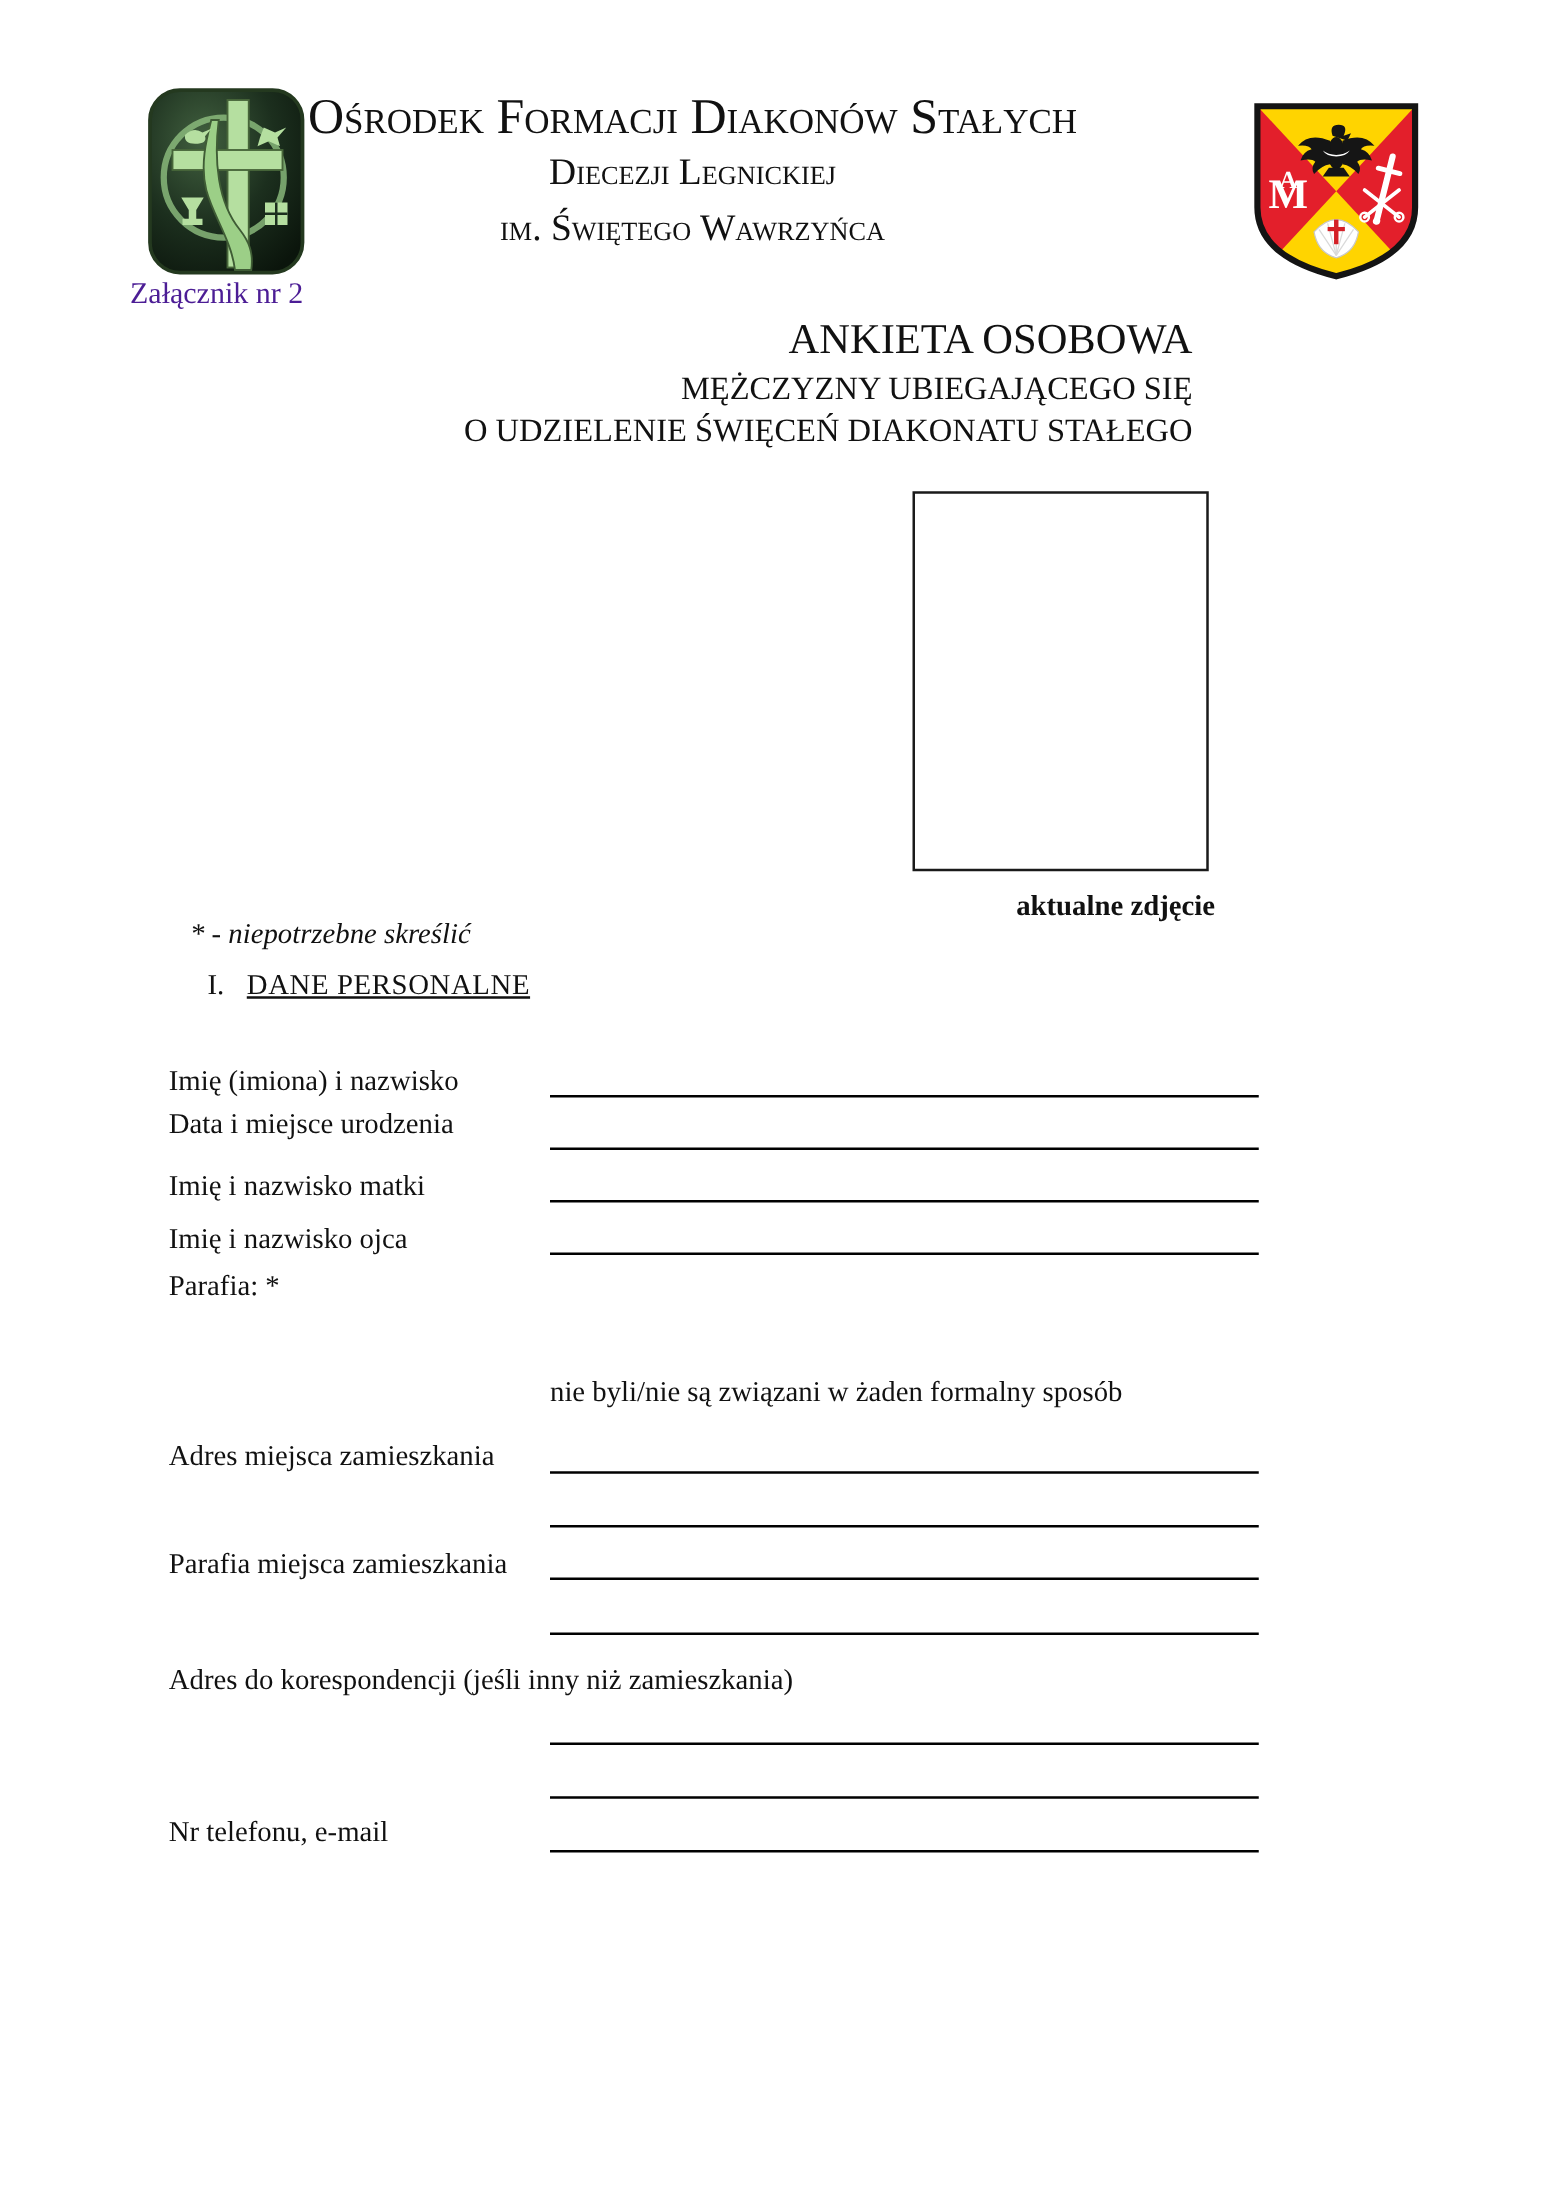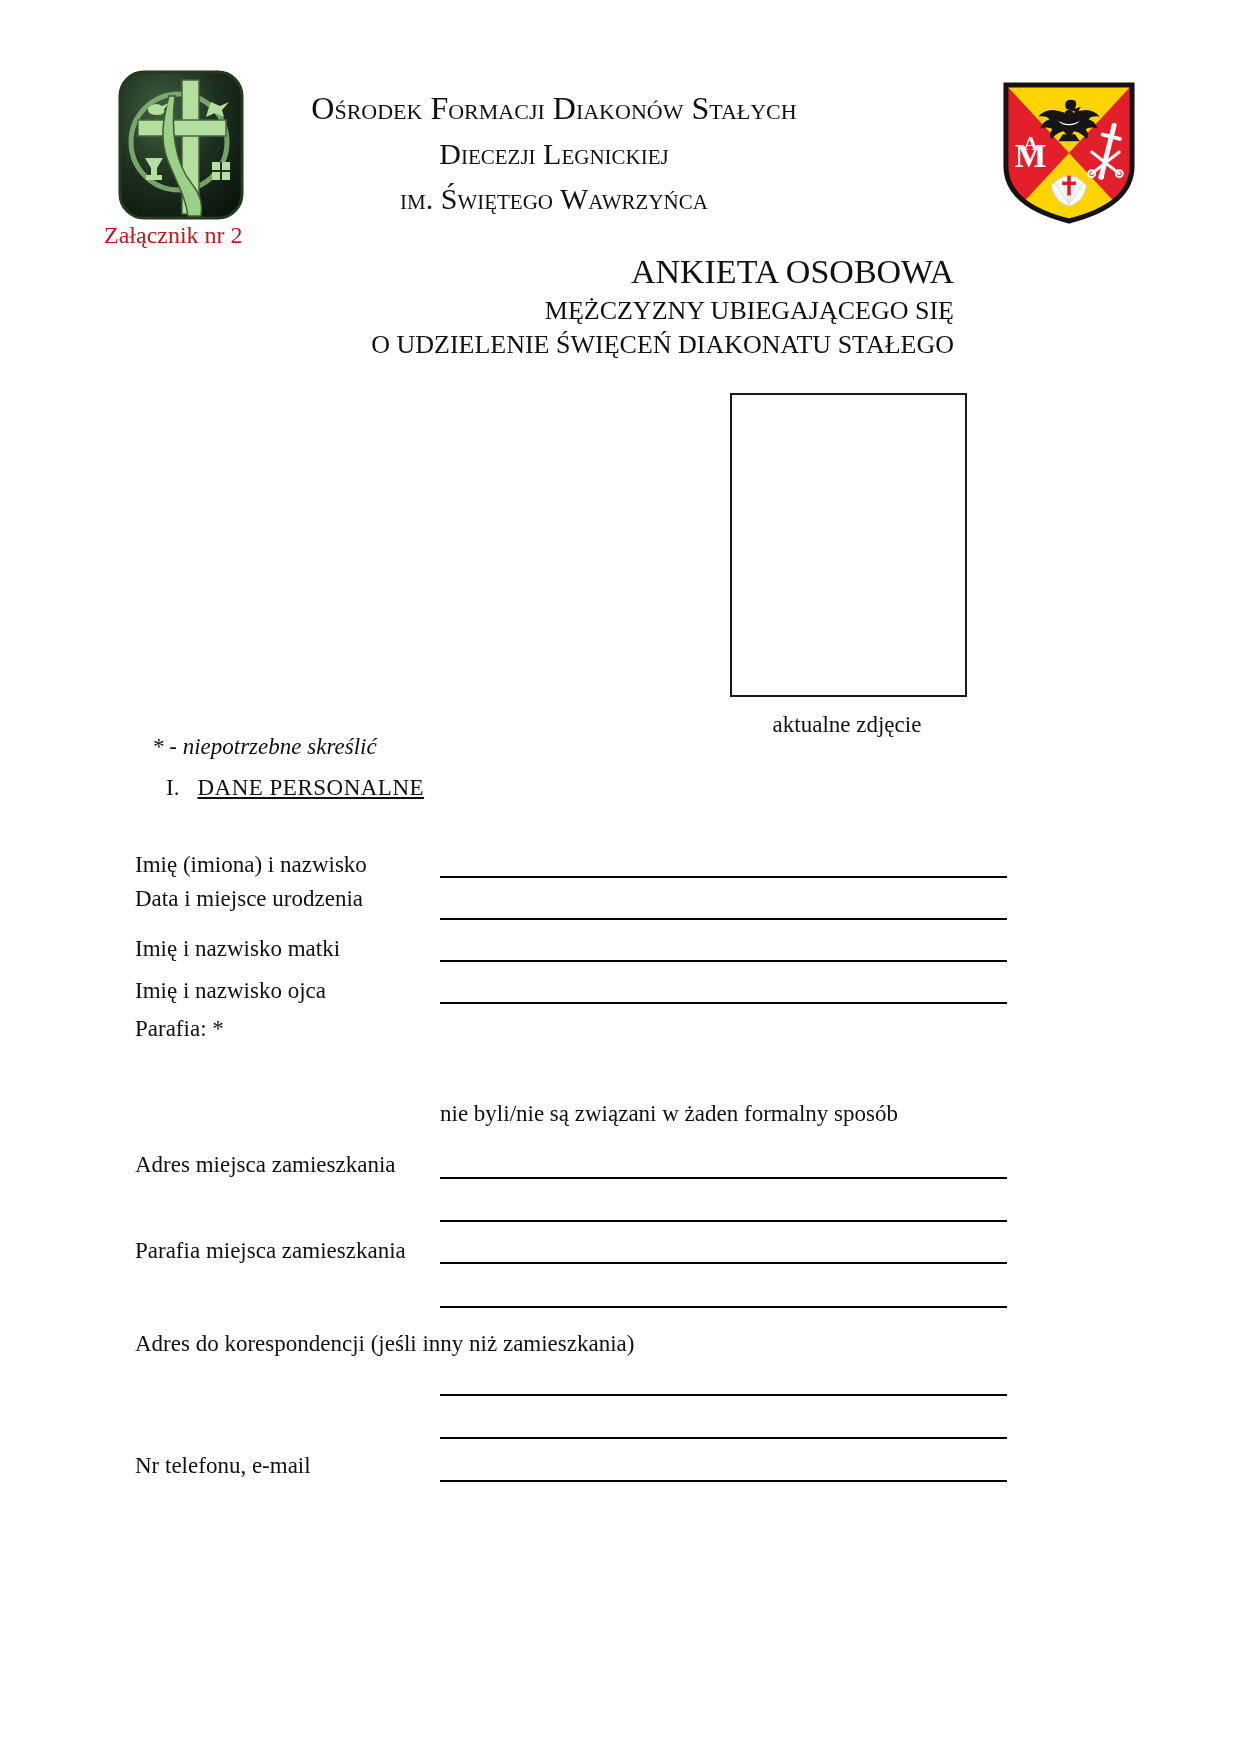--- a/index.html
+++ b/index.html
@@ -12,38 +12,38 @@
     color:#111;
     overflow:hidden;
   }
   
   .logo{position:absolute;left:118px;top:70px;width:126px;height:150px;}
   .crest{position:absolute;left:1000px;top:78px;width:138px;height:150px;}
   .org{
     position:absolute;left:234px;top:70px;width:640px;
     text-align:center;font-variant:small-caps;line-height:45px;
   }
-  .org-line1{font-size:32px;margin-top:16px;}
+  .org-line1{font-size:40px;}
   .org-line2,.org-line3{font-size:30px;}
   .attachment{
     position:absolute;left:104px;top:222px;
-    font-size:24px;color:#b91c1c;
+    font-size:24px;color:#4c1d95;
   }
   
   .title-block{position:absolute;left:154px;top:250px;width:800px;text-align:right;}
   .title-main{font-size:34px;line-height:44px;}
   .title-sub{font-size:26px;line-height:34px;}
   
   .photo-box{
     position:absolute;left:730px;top:393px;width:233px;height:300px;
     border:2px solid #1a1a1a;background:#fff;
   }
   .photo-caption{
     position:absolute;left:722px;top:712px;width:250px;
-    text-align:center;font-size:23px;
+    text-align:right;font-size:23px;font-weight:bold;
   }
   
   .note{position:absolute;left:133px;top:734px;font-size:23px;font-style:italic;margin-left:19px;}
   .section-head{position:absolute;left:166px;top:775px;font-size:23px;}
   .section-head .heading{margin-left:18px;text-decoration:underline;letter-spacing:.5px;}
   
   .lbl{position:absolute;left:135px;font-size:23px;white-space:nowrap;text-align:center;}
   .opt{position:absolute;left:440px;font-size:23px;white-space:nowrap;}
   .wline{
     position:absolute;left:440px;width:567px;height:0;

